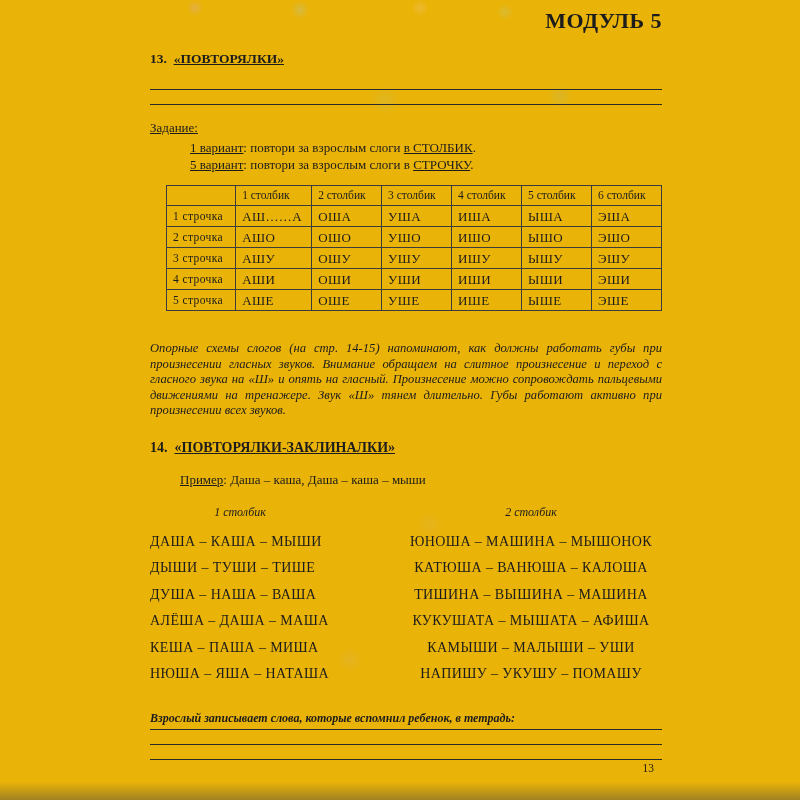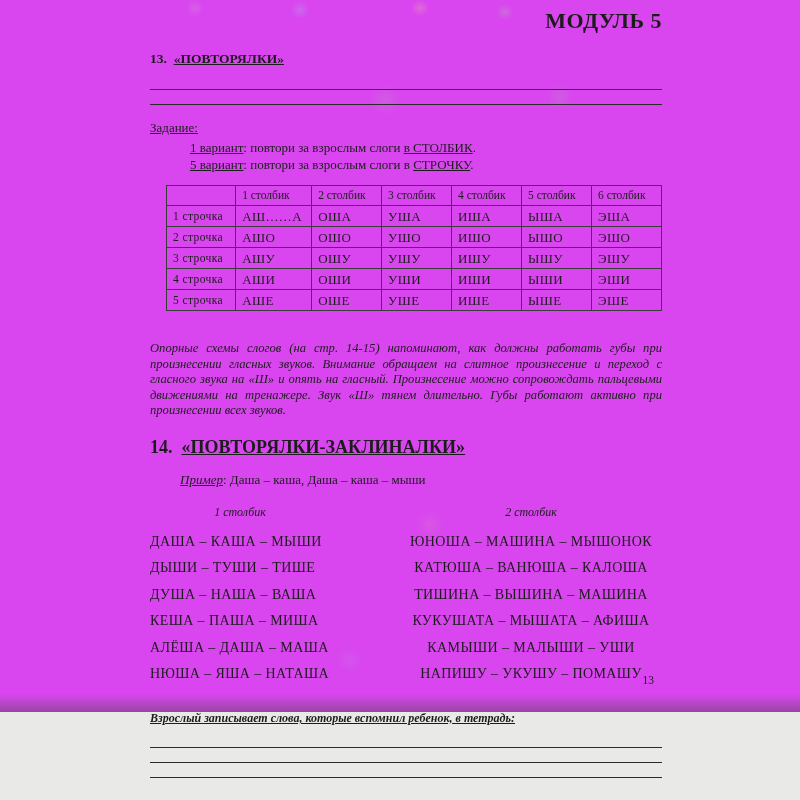--- a/index.html
+++ b/index.html
@@ -5,22 +5,22 @@
   html, body { margin: 0; padding: 0; }
   body {
     width: 800px; height: 800px;
     background: #e9e9e7;
     font-family: "Liberation Serif", "DejaVu Serif", serif;
     color: #1c1c1c;
     overflow: hidden;
   }
   .page {
     position: relative;
-    width: 800px; height: 712px;
-    background: #d946ef;
+    width: 800px; height: 800px;
+    background: #eab308;
   }
   
   .page::before {
     content: "";
     position: absolute; inset: 0;
     pointer-events: none;
     background-image:
       radial-gradient(circle 12px at 195px 8px,  rgba(205,165,205,.28), transparent 70%),
       radial-gradient(circle 13px at 300px 10px, rgba(160,205,225,.25), transparent 70%),
       radial-gradient(circle 12px at 420px 8px,  rgba(235,205,155,.28), transparent 70%),
@@ -47,21 +47,21 @@
     position: absolute; left: 150px; top: 50px; width: 512px;
     font-size: 13px; line-height: 17px;
   }
 
   .sec-heading { font-weight: bold; font-size: 13.5px; margin: 0 0 22px 0; }
   .sec-heading .u { text-decoration: underline; }
 
   .ruled { height: 0; border-bottom: 1px solid #2b2b2b; margin-bottom: 14px; }
 
   .u  { text-decoration: underline; }
-  .i  { font-style: italic; }
+  .i  { }
 
   .task-label { margin-bottom: 3px; }
   .variant { margin-left: 40px; line-height: 17px; }
 
   table.syll {
     border-collapse: collapse;
     margin: 12px 0 0 16px;
     table-layout: fixed;
   }
   table.syll th, table.syll td {
@@ -78,38 +78,37 @@
   table.syll td.rowlabel { font-size: 11.5px; }
   table.syll td { font-size: 13px; height: 18px; letter-spacing: .4px; }
 
   .note {
     margin-top: 30px;
     font-style: italic;
     font-size: 12.6px; line-height: 15.6px;
     text-align: justify;
   }
 
-  .sec14-heading { margin: 20px 0 0 0; font-weight: bold; font-size: 18px; }
+  .sec14-heading { margin: 20px 0 0 0; font-weight: bold; font-size: 14px; }
   .task14 { margin-top: 12px; line-height: 19px; text-align: justify; }
 
   .example { margin: 15px 0 0 30px; }
 
   .word-area { display: flex; margin-top: 16px; }
   .word-col-1 { width: 250px; }
   .word-col-2 { flex: 1; text-align: center; }
   .col-header { font-style: italic; font-size: 12px; text-align: center; margin-bottom: 8px; }
   .word-col-1 .col-header { width: 180px; }
   .word-line { font-size: 14px; line-height: 26.5px; letter-spacing: .4px; white-space: nowrap; }
 
   .footer-note {
     margin-top: 22px;
     font-weight: bold; font-style: italic; font-size: 12px;
     border-bottom: 1px solid #2b2b2b;
-    padding-bottom: 20px;
-    text-decoration: underline;
+    padding-bottom: 2px;
   }
   .blank-line { height: 14px; border-bottom: 1px solid #2b2b2b; }
 
   .page-number {
     position: absolute; right: 146px; bottom: 26px;
     font-size: 11.5px;
   }
 </style>
 </head>
 <body>
@@ -207,22 +206,22 @@
     <div class="example">
       <span class="u i">Пример</span><span>: Даша – каша, Даша – каша – мыши</span>
     </div>
 
     <div class="word-area">
       <div class="word-col-1">
         <div class="col-header">1 столбик</div>
         <div class="word-line">ДАША – КАША – МЫШИ</div>
         <div class="word-line">ДЫШИ – ТУШИ – ТИШЕ</div>
         <div class="word-line">ДУША – НАША – ВАША</div>
+        <div class="word-line">АЛЁША – ДАША – МАША</div>
         <div class="word-line">КЕША – ПАША – МИША</div>
-        <div class="word-line">АЛЁША – ДАША – МАША</div>
         <div class="word-line">НЮША – ЯША – НАТАША</div>
       </div>
       <div class="word-col-2">
         <div class="col-header">2 столбик</div>
         <div class="word-line">ЮНОША – МАШИНА – МЫШОНОК</div>
         <div class="word-line">КАТЮША – ВАНЮША – КАЛОША</div>
         <div class="word-line">ТИШИНА – ВЫШИНА – МАШИНА</div>
         <div class="word-line">КУКУШАТА – МЫШАТА – АФИША</div>
         <div class="word-line">КАМЫШИ – МАЛЫШИ – УШИ</div>
         <div class="word-line">НАПИШУ – УКУШУ – ПОМАШУ</div>

